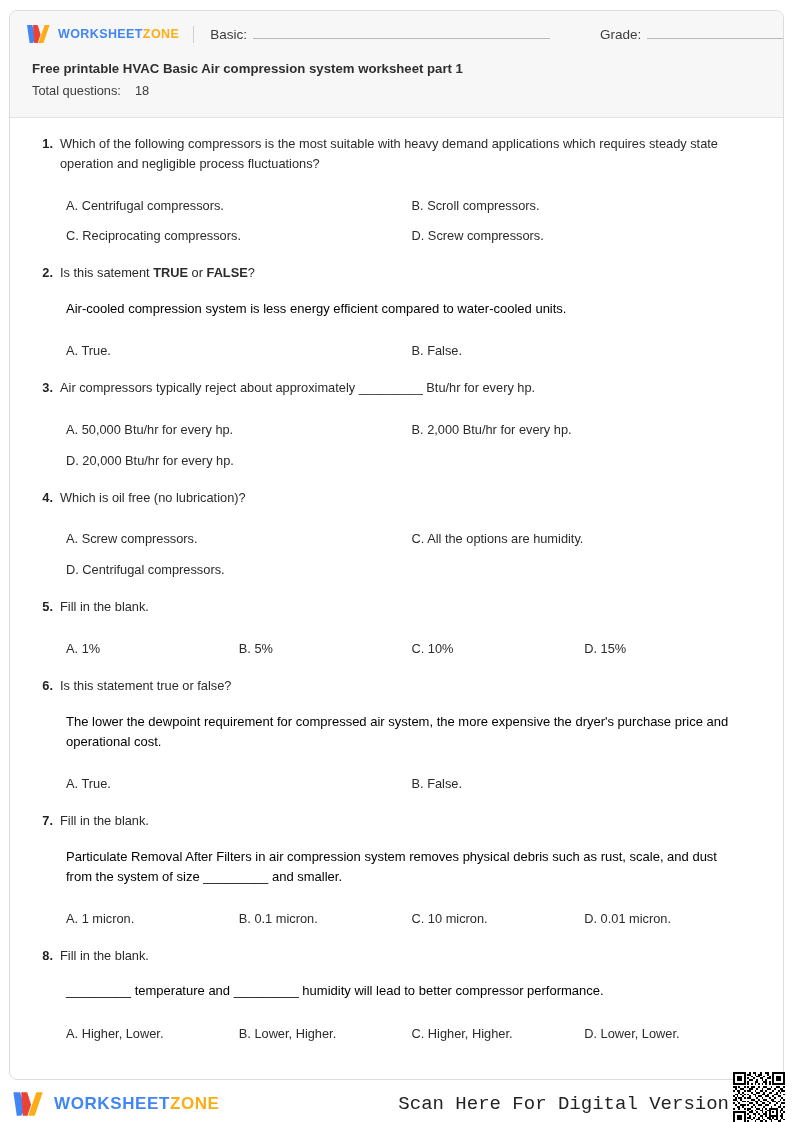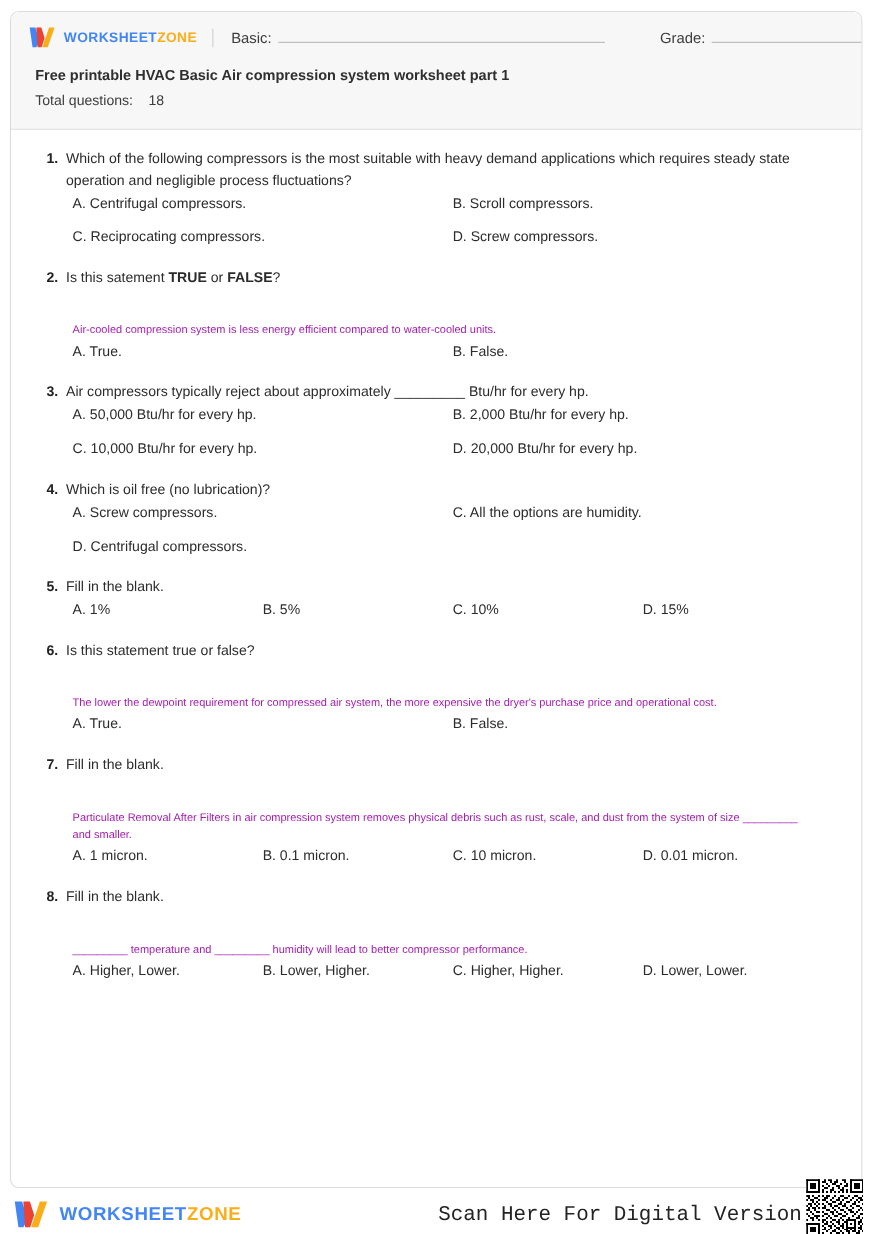--- a/index.html
+++ b/index.html
@@ -122,28 +122,28 @@
     line-height: 1.55;
   }
   .q-text {
     font-size: 12.8px;
     color: #2b2b2b;
     line-height: 1.55;
     flex: 1 1 auto;
   }
   .q-text b { font-weight: bold; }
   .q-sub {
-    font-size: 10px;
-    color: #a21caf;
+    font-size: 13px;
+    color: #000000;
     line-height: 1.55;
-    margin: 31px 0 0 30px;
+    margin: 16px 0 0 30px;
     padding-right: 22px;
   }
   .options {
-    margin: 1px 0 0 30px;
+    margin: 22px 0 0 30px;
     display: flex;
     flex-wrap: wrap;
   }
   .options.cols2 .opt {
     width: 50%;
     box-sizing: border-box;
     padding-bottom: 11px;
   }
   .options.cols4 .opt {
     width: 25%;
@@ -270,21 +270,20 @@
       </div>
 
       <div class="question">
         <div class="q-head">
           <span class="q-num">3.</span>
           <span class="q-text">Air compressors typically reject about approximately _________ Btu/hr for every hp.</span>
         </div>
         <div class="options cols2">
           <div class="opt">A. 50,000 Btu/hr for every hp.</div>
           <div class="opt">B. 2,000 Btu/hr for every hp.</div>
-          <div class="opt">C. 10,000 Btu/hr for every hp.</div>
           <div class="opt">D. 20,000 Btu/hr for every hp.</div>
         </div>
       </div>
 
       <div class="question">
         <div class="q-head">
           <span class="q-num">4.</span>
           <span class="q-text">Which is oil free (no lubrication)?</span>
         </div>
         <div class="options cols2">

